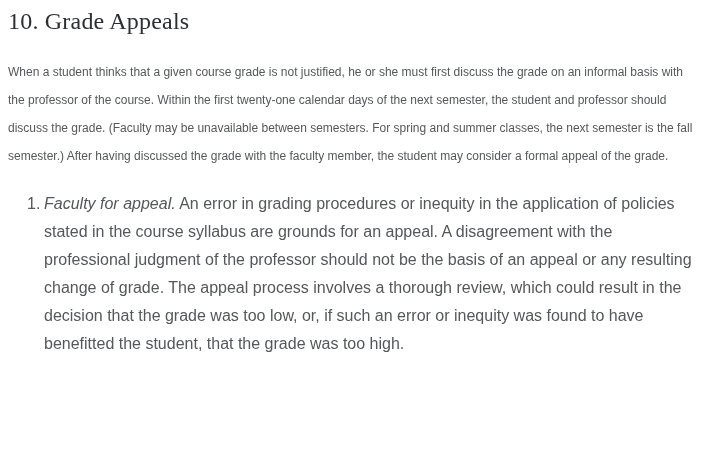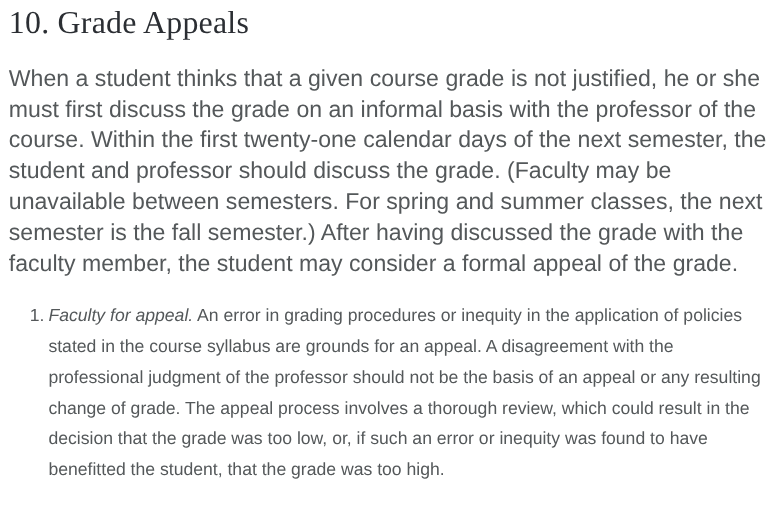--- a/index.html
+++ b/index.html
@@ -12,28 +12,28 @@
     height: 471px;
     box-sizing: border-box;
     padding: 5px 9px 0 8px;
     overflow: hidden;
     font-family: "Liberation Sans", sans-serif;
   }
   .section-heading {
     margin: 0;
     font-family: "Liberation Serif", "DejaVu Serif", serif;
     font-weight: 400;
-    font-size: 29px;
+    font-size: 24px;
     line-height: 33px;
     letter-spacing: 0.2px;
     color: #2b2e33;
   }
   .intro-paragraph {
     margin: 20px 0 0 0;
-    font-size: 21px;
+    font-size: 12px;
     line-height: 28px;
     color: #54585a;
   }
   .appeal-list {
     list-style: none;
     margin: 20px 0 0 0;
     padding: 0 0 0 36px;
   }
   .appeal-list-item {
     position: relative;

